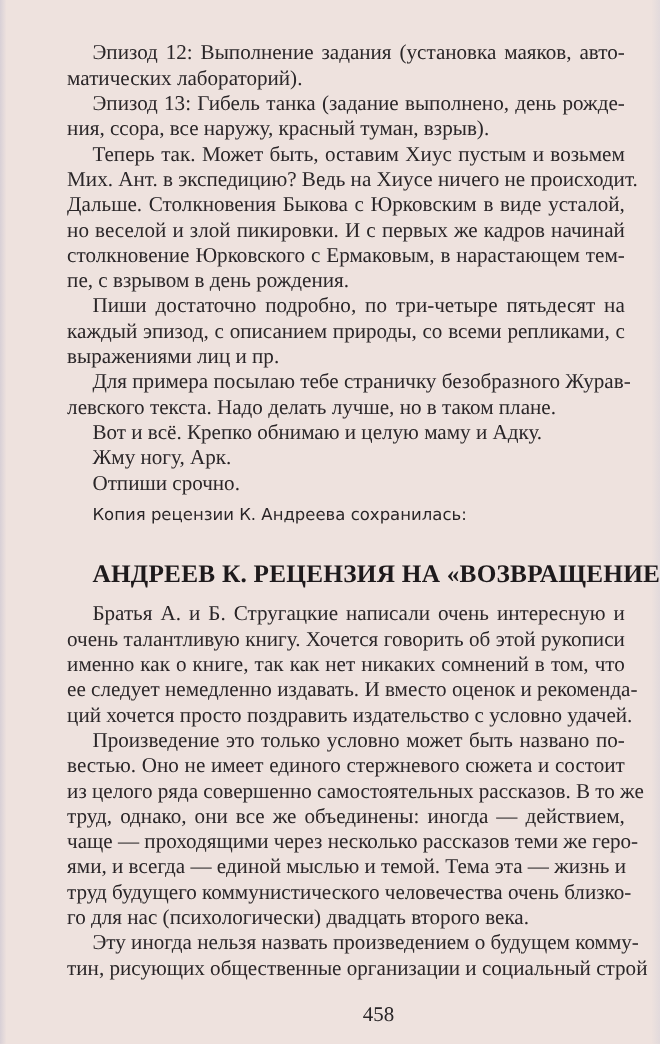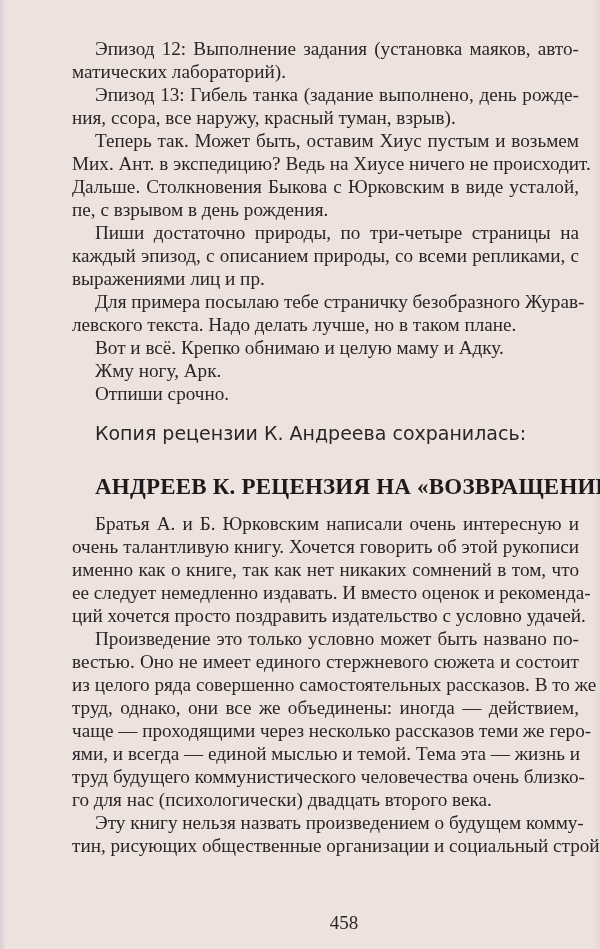--- a/index.html
+++ b/index.html
@@ -10,31 +10,31 @@
     }
     .page-edge-left {
       position: absolute; left: 0; top: 0; width: 6px; height: 949px;
       background: linear-gradient(to right, #d8d0d6, #eee2de);
     }
     .page-edge-right {
       position: absolute; right: 0; top: 0; width: 8px; height: 949px;
       background: linear-gradient(to left, #e2dadc, #eee2de);
     }
     .page {
-      position: absolute; left: 72px; top: 37px; width: 507px;
+      position: absolute; left: 61px; top: 37px; width: 507px;
       font-family: "Liberation Serif", "DejaVu Serif", serif;
       font-size: 19.2px; line-height: 23px; color: #2a2628;
     }
     .line { display: block; white-space: nowrap; text-align: justify; text-align-last: justify; height: 23px; }
     .line.last { text-align-last: left; }
     .line.indent { padding-left: 23px; }
     .note {
       font-family: "DejaVu Sans", "Liberation Sans", sans-serif;
-      font-size: 19px; color: #2a2628; padding-left: 23px;
-      margin-top: 17px; height: 23px; line-height: 23px; white-space: nowrap;
+      font-size: 15px; color: #2a2628; padding-left: 23px;
+      margin-top: 6px; height: 23px; line-height: 23px; white-space: nowrap;
     }
     .heading {
       font-family: "Liberation Serif", "DejaVu Serif", serif;
       font-weight: bold; font-size: 23px; letter-spacing: 0.2px;
       padding-left: 23px; margin-top: 30px; margin-bottom: 14px;
       height: 23px; line-height: 23px; white-space: nowrap; color: #1e1a1c;
     }
     .page-number {
       position: absolute; left: 16px; width: 600px; top: 912px; text-align: center;
       font-family: "Liberation Serif", "DejaVu Serif", serif;
@@ -54,24 +54,26 @@
         <span class="line last">матических лабораторий).</span>
       </div>
       <div>
         <span class="line indent">Эпизод 13: Гибель танка (задание выполнено, день рожде-</span>
         <span class="line last">ния, ссора, все наружу, красный туман, взрыв).</span>
       </div>
       <div>
         <span class="line indent">Теперь так. Может быть, оставим Хиус пустым и возьмем</span>
         <span class="line">Мих. Ант. в экспедицию? Ведь на Хиусе ничего не происходит.</span>
         <span class="line">Дальше. Столкновения Быкова с Юрковским в виде усталой,</span>
+        <span class="line">но веселой и злой пикировки. И с первых же кадров начинай</span>
+        <span class="line">столкновение Юрковского с Ермаковым, в нарастающем тем-</span>
         <span class="line last">пе, с взрывом в день рождения.</span>
       </div>
       <div>
-        <span class="line indent">Пиши достаточно природы, по три-четыре страницы на</span>
+        <span class="line indent">Пиши достаточно подробно, по три-четыре пятьдесят на</span>
         <span class="line">каждый эпизод, с описанием природы, со всеми репликами, с</span>
         <span class="line last">выражениями лиц и пр.</span>
       </div>
       <div>
         <span class="line indent">Для примера посылаю тебе страничку безобразного Журав-</span>
         <span class="line last">левского текста. Надо делать лучше, но в таком плане.</span>
       </div>
       <div>
         <span class="line indent last">Вот и всё. Крепко обнимаю и целую маму и Адку.</span>
       </div>
@@ -79,36 +81,36 @@
         <span class="line indent last">Жму ногу, Арк.</span>
       </div>
       <div>
         <span class="line indent last">Отпиши срочно.</span>
       </div>
     </div>
   <div class="note">Копия рецензии К. Андреева сохранилась:</div>
   <div class="heading">АНДРЕЕВ К. РЕЦЕНЗИЯ НА «ВОЗВРАЩЕНИЕ»</div>
   <div id="review">
       <div>
-        <span class="line indent">Братья А. и Б. Юрковским написали очень интересную и</span>
+        <span class="line indent">Братья А. и Б. Стругацкие написали очень интересную и</span>
         <span class="line">очень талантливую книгу. Хочется говорить об этой рукописи</span>
         <span class="line">именно как о книге, так как нет никаких сомнений в том, что</span>
         <span class="line">ее следует немедленно издавать. И вместо оценок и рекоменда-</span>
         <span class="line last">ций хочется просто поздравить издательство с условно удачей.</span>
       </div>
       <div>
         <span class="line indent">Произведение это только условно может быть названо по-</span>
         <span class="line">вестью. Оно не имеет единого стержневого сюжета и состоит</span>
         <span class="line">из целого ряда совершенно самостоятельных рассказов. В то же</span>
         <span class="line">труд, однако, они все же объединены: иногда — действием,</span>
         <span class="line">чаще — проходящими через несколько рассказов теми же геро-</span>
         <span class="line">ями, и всегда — единой мыслью и темой. Тема эта — жизнь и</span>
         <span class="line">труд будущего коммунистического человечества очень близко-</span>
         <span class="line last">го для нас (психологически) двадцать второго века.</span>
       </div>
       <div>
-        <span class="line indent">Эту книгу нельзя назвать произведением о будущем комму-</span>
+        <span class="line indent">Эту иногда нельзя назвать произведением о будущем комму-</span>
         <span class="line">тин, рисующих общественные организации и социальный строй</span>
       </div>
     </div>
 </div>
 
 <div class="page-number">458</div>
 
 </body></html>

